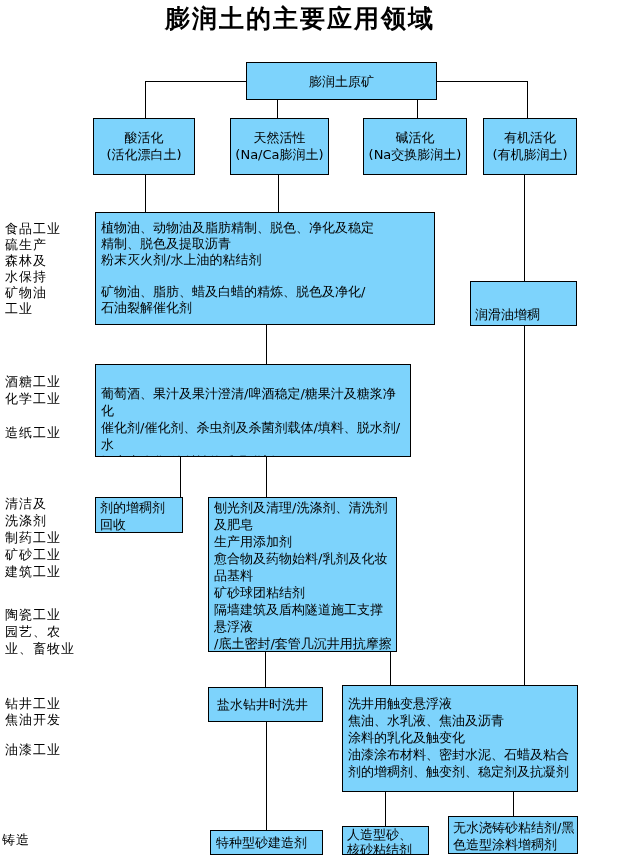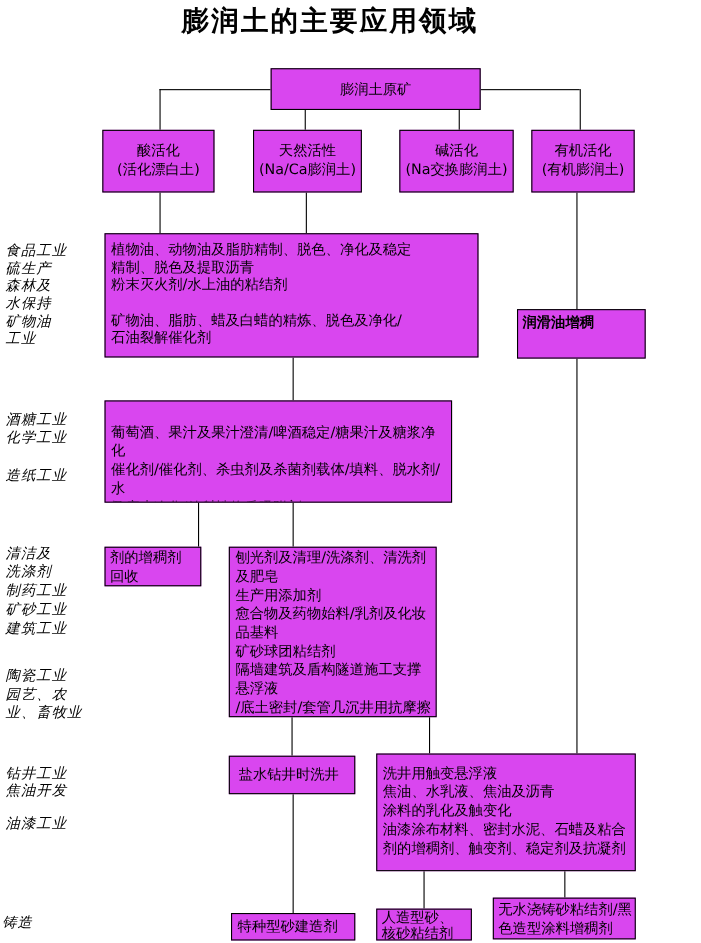--- a/index.html
+++ b/index.html
@@ -5,27 +5,27 @@
   html,body{margin:0;padding:0;background:#fff;}
   #stage{
     position:relative;width:637px;height:857px;background:#ffffff;
     font-family:"DejaVu Sans",sans-serif;color:#000;overflow:hidden;
   }
   .title{
     position:absolute;left:0;width:600px;top:2px;text-align:center;
     font-size:25px;font-weight:bold;letter-spacing:2px;
   }
   .box{
-    position:absolute;border:1px solid #000;background:#d946ef;
+    position:absolute;border:1px solid #000;background:#7dd3fc;
     box-sizing:border-box;font-size:13px;line-height:17px;
     white-space:pre-line;overflow:hidden;
   }
   .center{text-align:center;}
   .lbl{
-    position:absolute;font-size:13px;white-space:pre-line;letter-spacing:1px;font-style:italic;
+    position:absolute;font-size:13px;white-space:pre-line;letter-spacing:1px;
   }
   .lh16{line-height:16px;}
   .lh17{line-height:17px;}
   .vline{position:absolute;width:1px;background:#000;}
   .hline{position:absolute;height:1px;background:#000;}
 </style>
 </head>
 <body>
 
 <div id="stage">
@@ -61,21 +61,21 @@
 (Na/Ca膨润土)</div>
   <div class="box center" style="left:483px;top:118px;width:94px;height:57px;padding-top:10px;">有机活化
 (有机膨润土)</div>
 
   <div class="box" style="left:95px;top:212px;width:340px;height:113px;padding:7px 2px 0 5px;line-height:16px;">植物油、动物油及脂肪精制、脱色、净化及稳定
 精制、脱色及提取沥青
 粉末灭火剂/水上油的粘结剂
 
 矿物油、脂肪、蜡及白蜡的精炼、脱色及净化/
 石油裂解催化剂</div>
-  <div class="box" style="left:470px;top:281px;width:117px;height:45px;padding:3px 0 0 4px;font-weight:bold;">润滑油增稠</div>
+  <div class="box" style="left:470px;top:281px;width:107px;height:45px;padding:24px 0 0 4px;">润滑油增稠</div>
   <div class="box" style="left:95px;top:364px;width:316px;height:93px;padding:20px 2px 0 5px;">葡萄酒、果汁及果汁澄清/啤酒稳定/糖果汁及糖浆净化
 催化剂/催化剂、杀虫剂及杀菌剂载体/填料、脱水剂/水
 及废水净化/放射性物质吸附剂
 无碳复写纸颜料及显色剂/白色水系统中杂质吸附</div>
   <div class="box" style="left:95px;top:497px;width:88px;height:36px;padding:1px 0 0 4px;">剂的增稠剂
 回收</div>
   <div class="box" style="left:208px;top:497px;width:189px;height:155px;padding:1px 2px 0 5px;">刨光剂及清理/洗涤剂、清洗剂及肥皂
 生产用添加剂
 愈合物及药物始料/乳剂及化妆品基料
 矿砂球团粘结剂

